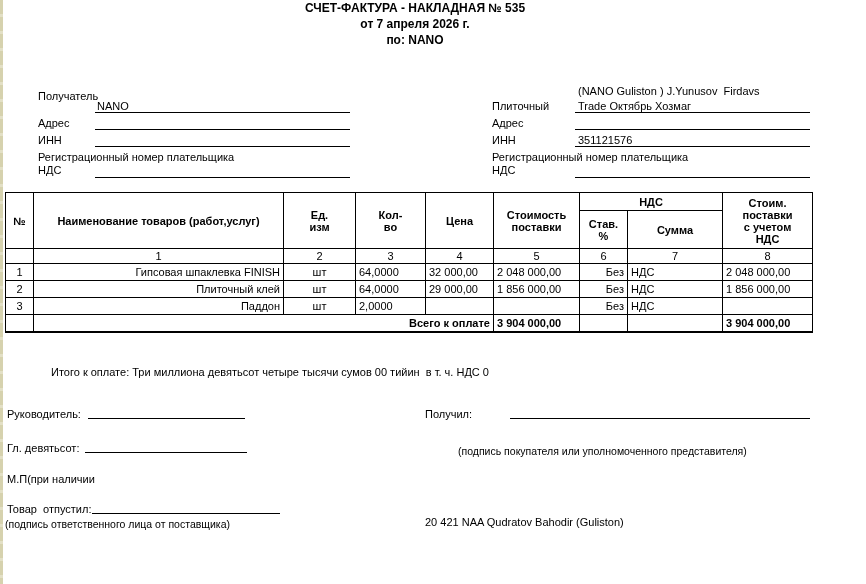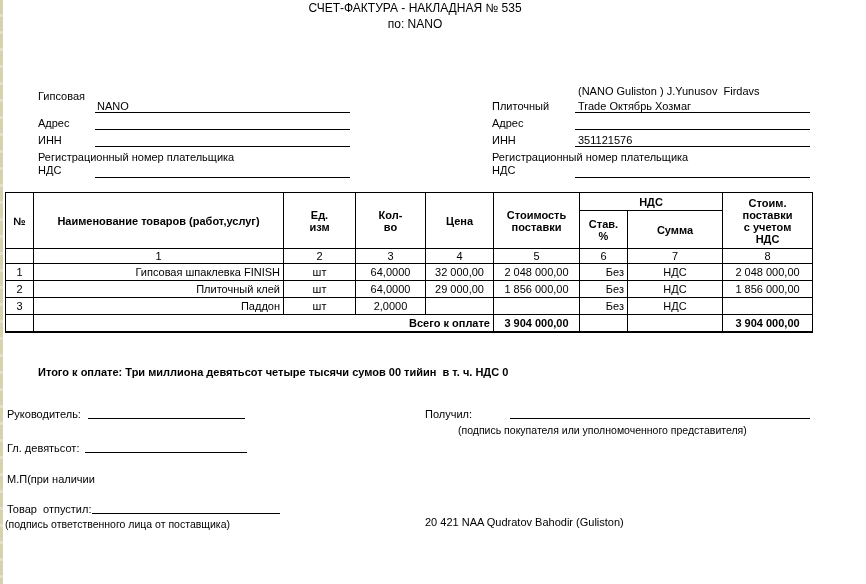--- a/index.html
+++ b/index.html
@@ -3,53 +3,54 @@
 <meta charset="utf-8">
 <style>
   * { margin:0; padding:0; box-sizing:border-box; }
   html,body { background:#fff; }
   body { font-family:"Liberation Sans","DejaVu Sans",sans-serif; color:#000; }
   .page { position:relative; width:866px; height:584px; background:#fff; overflow:hidden; }
   .edge-strip { position:absolute; left:0; top:0; width:3px; height:584px;
     background:repeating-linear-gradient(180deg,#d6d2ae 0 14px,#e3e0c6 14px 17px); }
   .txt { position:absolute; font-size:11px; line-height:12px; white-space:pre; }
   .small { font-size:10.5px; }
-  .b { font-weight:bold; }
+  .b { font-weight:normal;margin-left:13px; }
   .title-block { position:absolute; left:0; top:9; width:830px; text-align:center; }
-  .title-block div { font-size:12px; font-weight:normal; line-height:16px; white-space:pre; }
+  .title-block div { font-size:12px; font-weight:bold; line-height:16px; white-space:pre; }
   .uline { position:absolute; border-bottom:1px solid #000; height:1px; }
 
   table.inv { position:absolute; left:5px; top:192px; width:807px;
     border-collapse:collapse; table-layout:fixed; font-size:11px; }
   table.inv th, table.inv td { border:1px solid #000; padding:0 3px; overflow:hidden; }
   table.inv th { font-weight:bold; text-align:center; vertical-align:middle; }
   table.inv { border-bottom:2px solid #000; }
   tr.hdr-a { height:18px; }
   tr.hdr-b { height:38px; }
   tr.nums { height:15px; }
   tr.nums td { text-align:center; }
   tr.item { height:17px; }
   tr.total { height:17px; font-weight:bold;margin-top:40px; }
   .wrap { white-space:pre-line; line-height:12px; }
   .ta-c { text-align:center; }
-  .ta-r { text-align:center; }
+  .ta-r { text-align:left; }
   .ta-l { text-align:right; }
 </style>
 </head>
 <body>
 
 <div class="page">
   <div class="edge-strip"></div>
 
   <div class="title-block">
     <div>СЧЕТ-ФАКТУРА - НАКЛАДНАЯ № 535</div>
+    <div>от 7 апреля 2026 г.</div>
     <div>по: NANO</div>
   </div>
 
-  <span class="txt" style="left:38px;top:90px">Гипсовая</span>
+  <span class="txt" style="left:38px;top:90px">Получатель</span>
   <span class="txt" style="left:97px;top:100px">NANO</span>
   <div class="uline" style="left:95px;top:112px;width:255px"></div>
   <span class="txt" style="left:38px;top:117px">Адрес</span>
   <div class="uline" style="left:95px;top:129px;width:255px"></div>
   <span class="txt" style="left:38px;top:134px">ИНН</span>
   <div class="uline" style="left:95px;top:146px;width:255px"></div>
   <span class="txt" style="left:38px;top:151px">Регистрационный номер плательщика</span>
   <span class="txt" style="left:38px;top:164px">НДС</span>
   <div class="uline" style="left:95px;top:177px;width:255px"></div>
 
@@ -154,21 +155,21 @@
   </tbody>
     </table>
 
   <span class="txt b" style="left:38px;top:366px">Итого к оплате: Три миллиона девятьсот четыре тысячи сумов 00 тийин  в т. ч. НДС 0</span>
 
   <span class="txt" style="left:7px;top:408px">Руководитель:</span>
   <div class="uline" style="left:88px;top:418px;width:157px"></div>
 
   <span class="txt" style="left:425px;top:408px">Получил:</span>
   <div class="uline" style="left:510px;top:418px;width:300px"></div>
-  <span class="txt small" style="left:458px;top:424px">(подпись покупателя или уполномоченного представителя)</span>
+  <span class="txt small" style="left:458px;top:445px">(подпись покупателя или уполномоченного представителя)</span>
 
   <span class="txt" style="left:7px;top:442px">Гл. девятьсот:</span>
   <div class="uline" style="left:85px;top:452px;width:162px"></div>
 
   <span class="txt" style="left:7px;top:473px">М.П(при наличии</span>
 
   <span class="txt" style="left:7px;top:503px">Товар  отпустил:</span>
   <div class="uline" style="left:92px;top:513px;width:188px"></div>
   <span class="txt small" style="left:5px;top:518px">(подпись ответственного лица от поставщика)</span>
 

